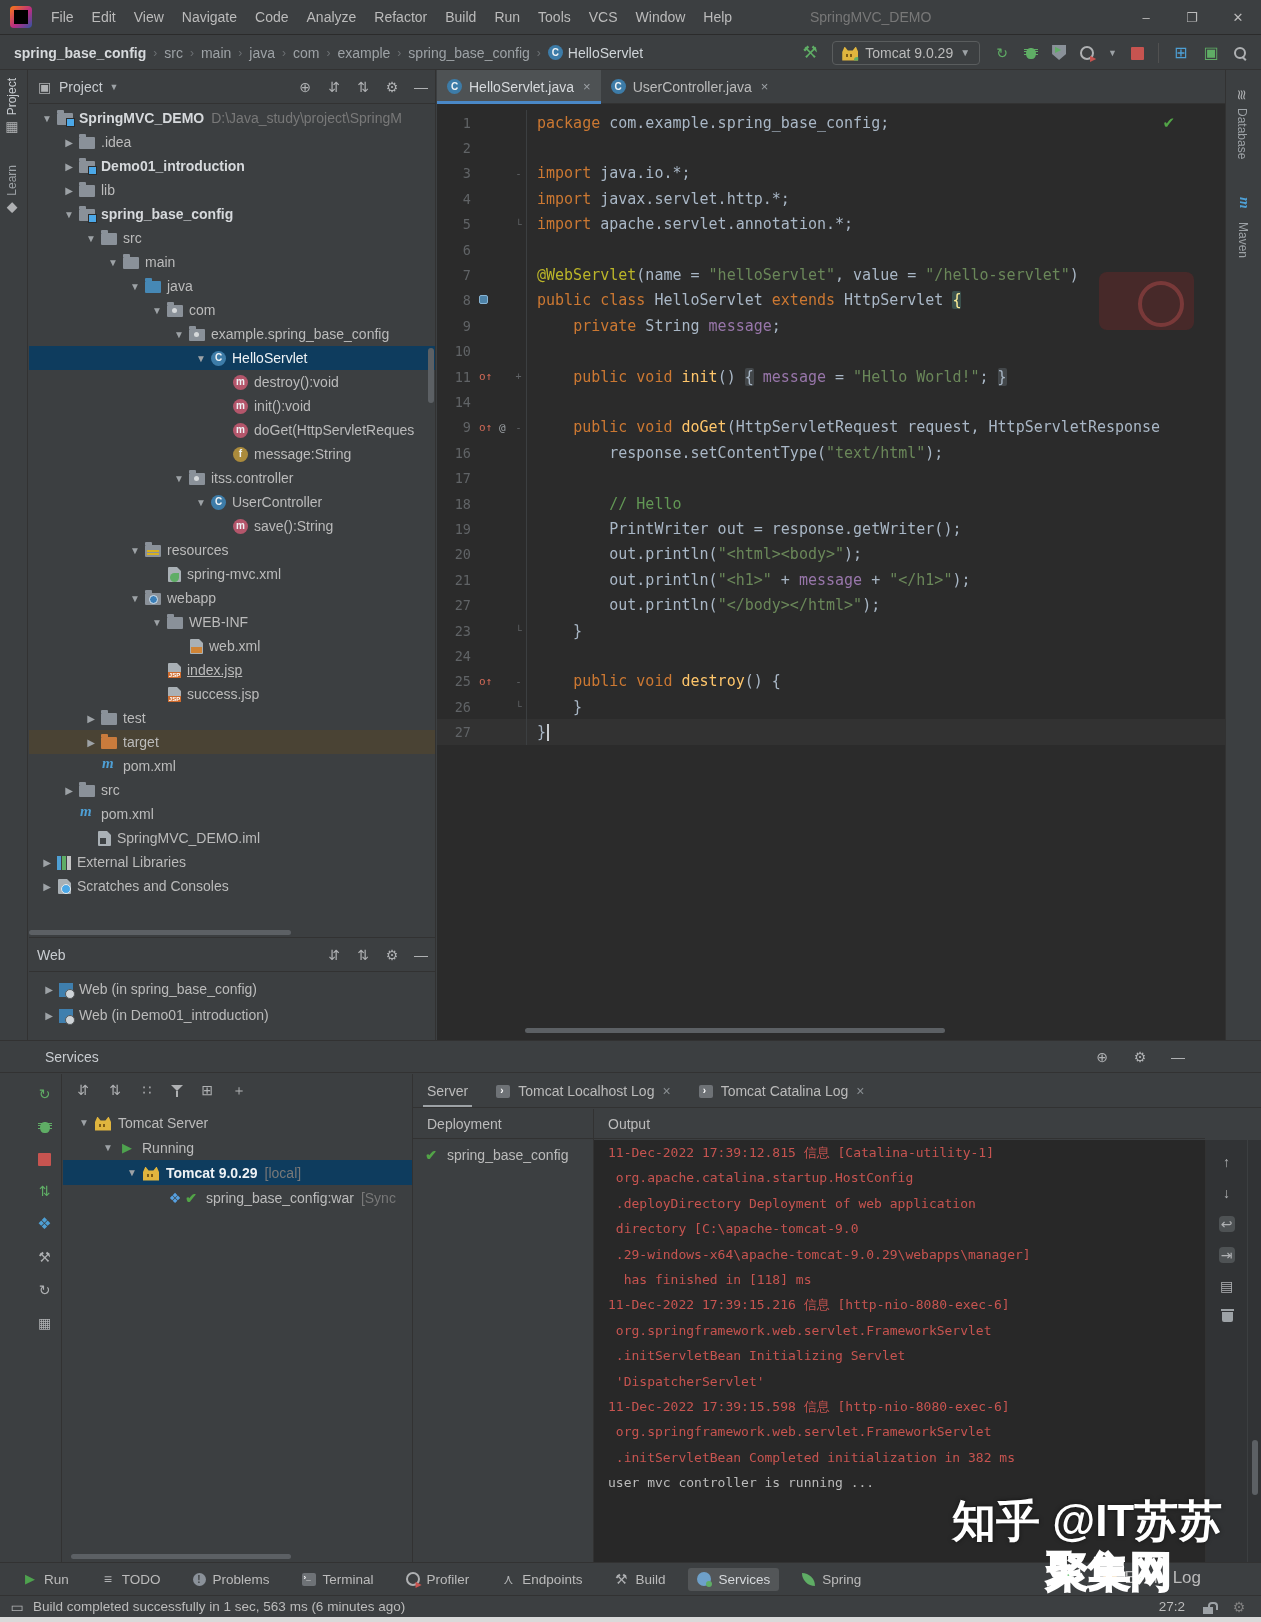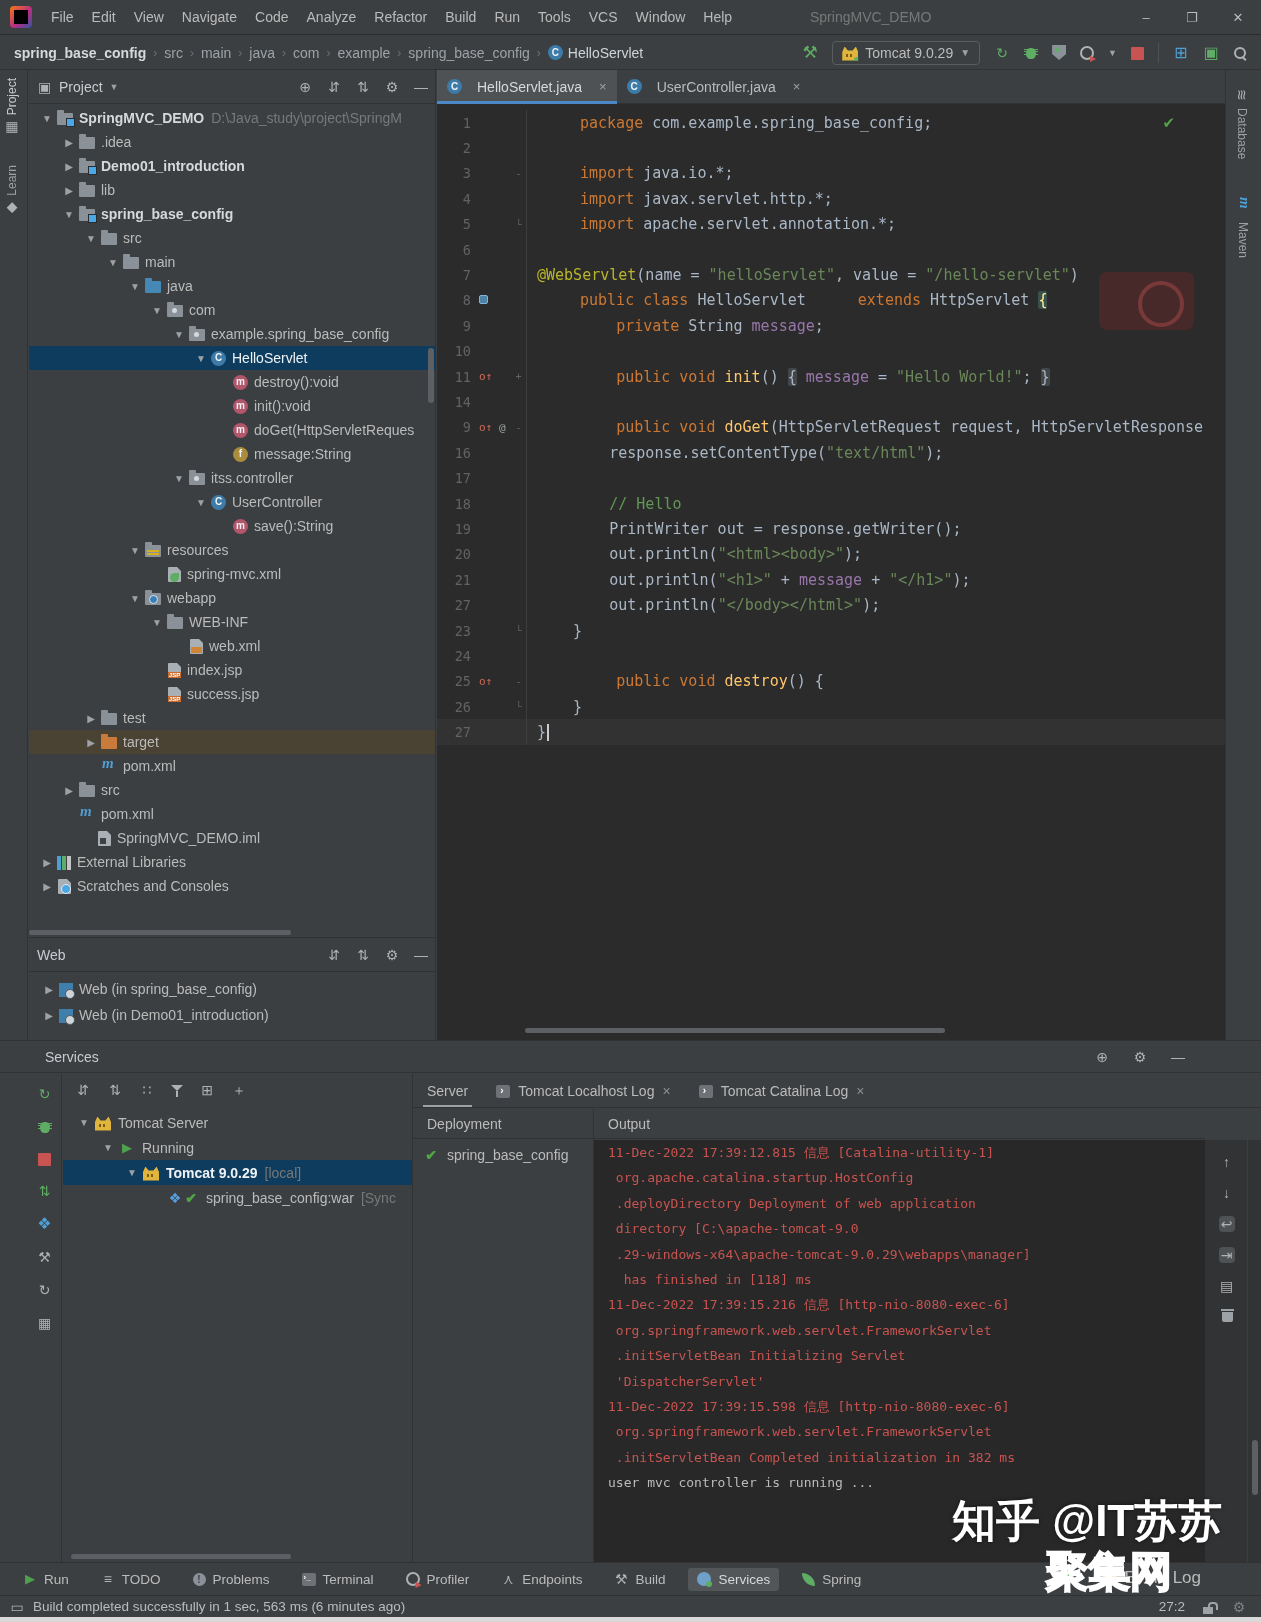--- a/index.html
+++ b/index.html
@@ -126,34 +126,34 @@
   .trow.sel-amber { background:#4a4334; }
   .hscroll { position:absolute; height:5px; border-radius:3px; background:#5c6064; }
   .vscroll { position:absolute; width:6px; border-radius:3px; background:#5c6064; }
 
   
   .webpanel { position:absolute; left:0; top:867px; width:100%; border-top:1px solid #323232; background:#3c3f41; }
 
   
   .editor { position:absolute; left:437px; top:70px; width:788px; height:970px; background:#2b2b2b; }
   .tabbar { height:34px; background:#3c3f41; display:flex; border-bottom:1px solid #323232; }
-  .etab { display:flex; align-items:center; gap:15px; padding:0 10px; font-size:14px; color:#bbbbbb; position:relative; }
+  .etab { display:flex; align-items:center; gap:7px; padding:0 10px; font-size:14px; color:#bbbbbb; position:relative; }
   .etab.active { background:#4e5254; color:#d6d9dc; }
   .etab.active::after { content:""; position:absolute; left:0; bottom:-1px; width:100%; height:3px; background:#4a88c7; }
   .etab .close { color:#9da2a6; font-size:13px; margin-left:2px; }
   .code { position:absolute; left:0; top:40px; width:100%; font-family:"DejaVu Sans Mono",monospace; font-size:15px; }
   .cline { height:25.4px; display:flex; align-items:center; white-space:pre; position:relative; }
   .cline .ln { width:34px; text-align:right; color:#606366; font-size:13.5px; flex:none; }
   .cline .gmark { width:40px; flex:none; font-size:11px; color:#d26a57; padding-left:8px; }
   .cline .gmark .at { color:#9da2a6; }
   .cline .fold { width:16px; flex:none; text-align:center; color:#606366; font-size:10px; border-right:1px solid #3c3f41; height:100%; line-height:25px; }
   .cline .ctext { padding-left:10px; }
   .cline.caret { background:#323232; }
   .cline.caret .ctext::after { content:""; display:inline-block; width:2px; height:17px; background:#c8ccd0; vertical-align:middle; margin-left:1px; }
-  .tk-k{color:#cc7832;margin-left:43px;} .tk-p{color:#a9b7c6;} .tk-s{color:#6a8759;} .tk-a{color:#bbb529;}
+  .tk-k{color:#cc7832;} .tk-p{color:#a9b7c6;} .tk-s{color:#6a8759;} .tk-a{color:#bbb529;}
   .tk-c{color:#629755;} .tk-f{color:#9876aa;} .tk-m{color:#ffc66b;}
   .tk-fold{background:#43474a; color:#a9b7c6; border-radius:2px;}
   .tk-bra{background:#3b514d; color:#ffef98; border-radius:2px;}
   .gm-cls { display:inline-block; width:9px; height:9px; background:#4e83a8; border:1px solid #88b4d4; border-radius:2px; }
   .edit-check { position:absolute; right:50px; top:44px; color:#52a447; font-size:15px; }
   .stamp { position:absolute; left:662px; top:202px; width:95px; height:58px; border-radius:8px; background:rgba(155,35,35,.25); }
   .stamp::after { content:""; position:absolute; right:10px; top:9px; width:38px; height:38px; border-radius:50%; border:4px solid rgba(215,90,90,.35); }
 
   
   .services { position:absolute; left:0; top:1040px; width:1261px; height:522px; background:#3c3f41; border-top:1px solid #323232; }
@@ -429,21 +429,21 @@
         <div class="trow" style="padding-left: 118px;">
           <span class="arrow">▼</span>
           <span class="icn i-folder"></span>
           <span class="lbl">WEB-INF</span>
         </div>
         <div class="trow" style="padding-left: 140px;">
           <span class="arrow"></span>
           <span class="icn i-xmlfile"></span>
           <span class="lbl">web.xml</span>
         </div>
-        <div class="trow" style="padding-left: 118px;">
+        <div class="trow" style="padding-left: 118px; text-decoration: underline;">
           <span class="arrow"></span>
           <span class="icn i-jspfile"></span>
           <span class="lbl">index.jsp</span>
         </div>
         <div class="trow" style="padding-left: 118px;">
           <span class="arrow"></span>
           <span class="icn i-jspfile"></span>
           <span class="lbl">success.jsp</span>
         </div>
         <div class="trow" style="padding-left: 52px;">

